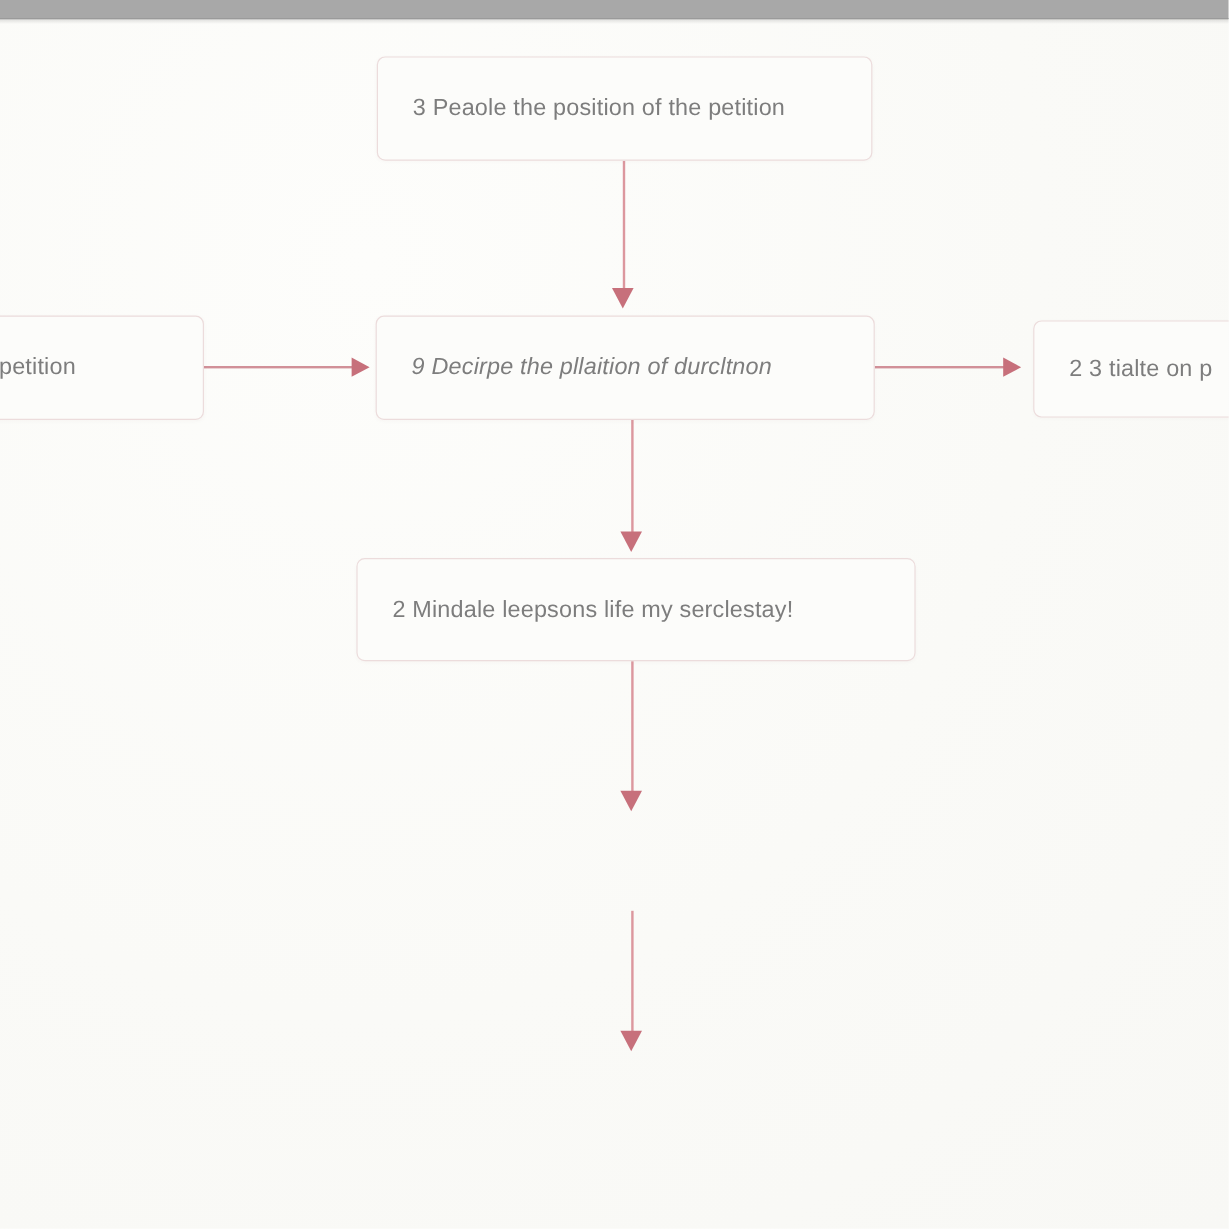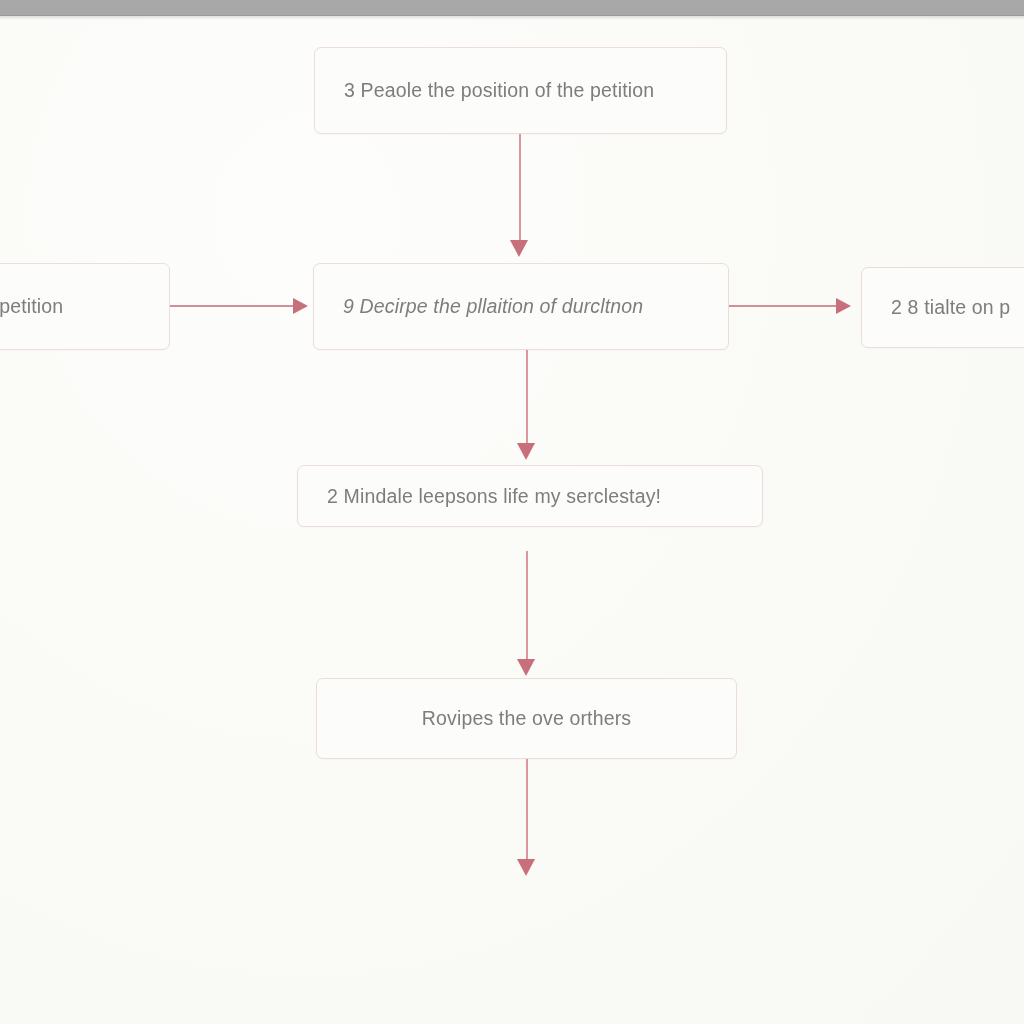--- a/index.html
+++ b/index.html
@@ -147,25 +147,22 @@
 
   <div class="node align-left" style="left:-96px; top:263px; width:266px; height:87px;">
     <span class="txt">ve rtay petition</span>
   </div>
 
   <div class="node align-left italic" style="left:313px; top:263px; width:416px; height:87px;">
     <span class="txt">9  Decirpe the pllaition of durcltnon</span>
   </div>
 
   <div class="node align-left" style="left:861px; top:267px; width:240px; height:81px;">
-    <span class="txt">2 8 tialte on p</span>
+    <span class="txt">2 3 tialte on p</span>
   </div>
 
-  <div class="node align-left" style="left:297px; top:465px; width:466px; height:62px;">
+  <div class="node align-left" style="left:297px; top:465px; width:466px; height:86px;">
     <span class="txt">2  Mindale leepsons life my serclestay!</span>
   </div>
 
-  <div class="node align-center" style="left:316px; top:678px; width:421px; height:81px;">
-    <span class="txt">Rovipes the ove orthers</span>
-  </div>
 
 
 </div>
 
 </body></html>

